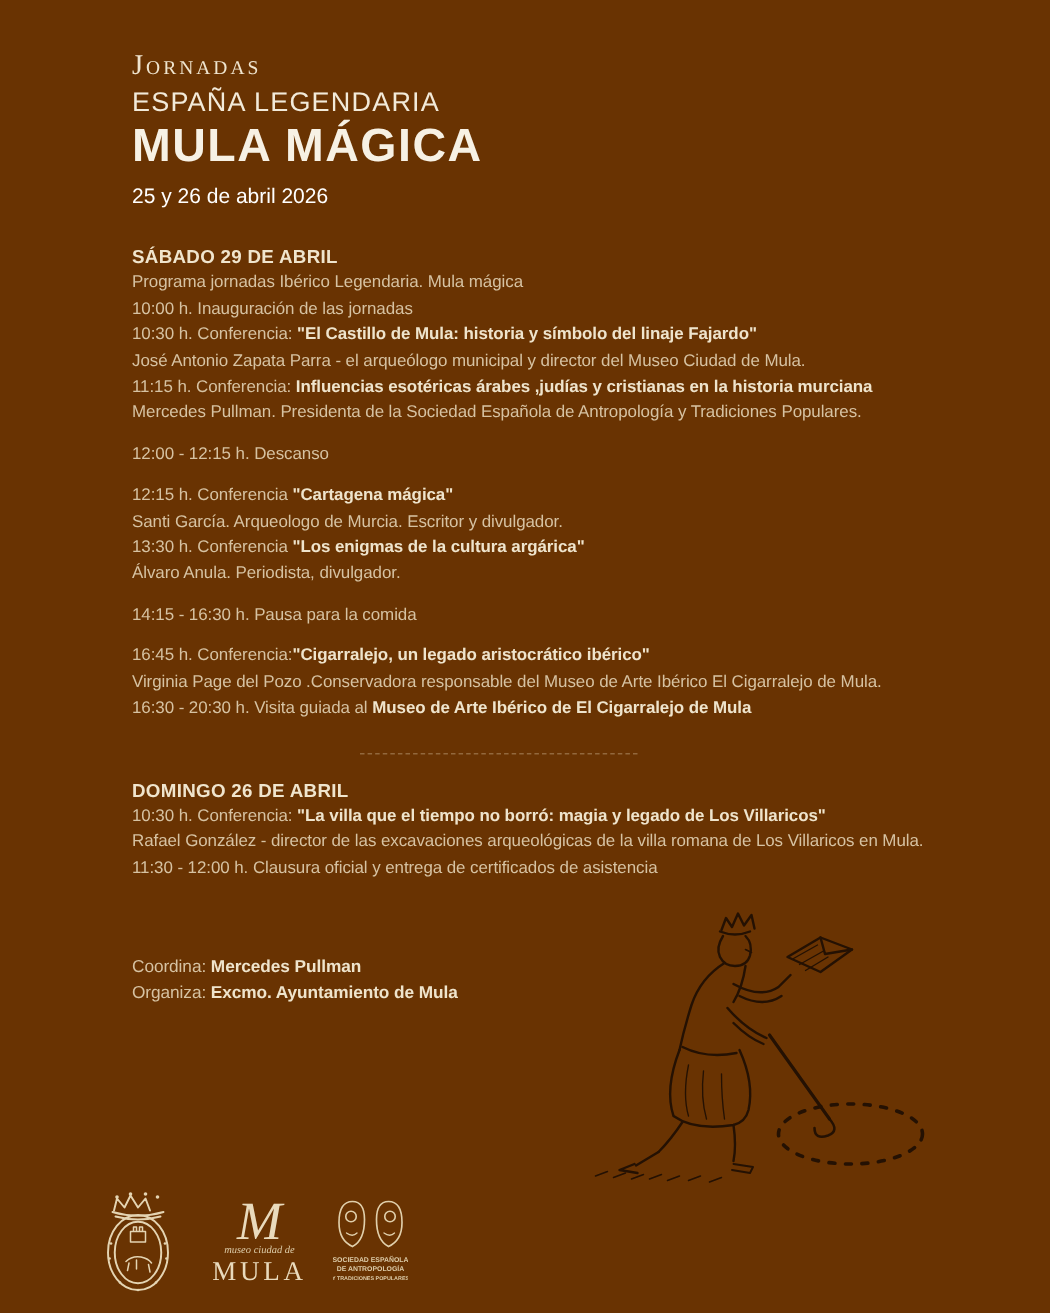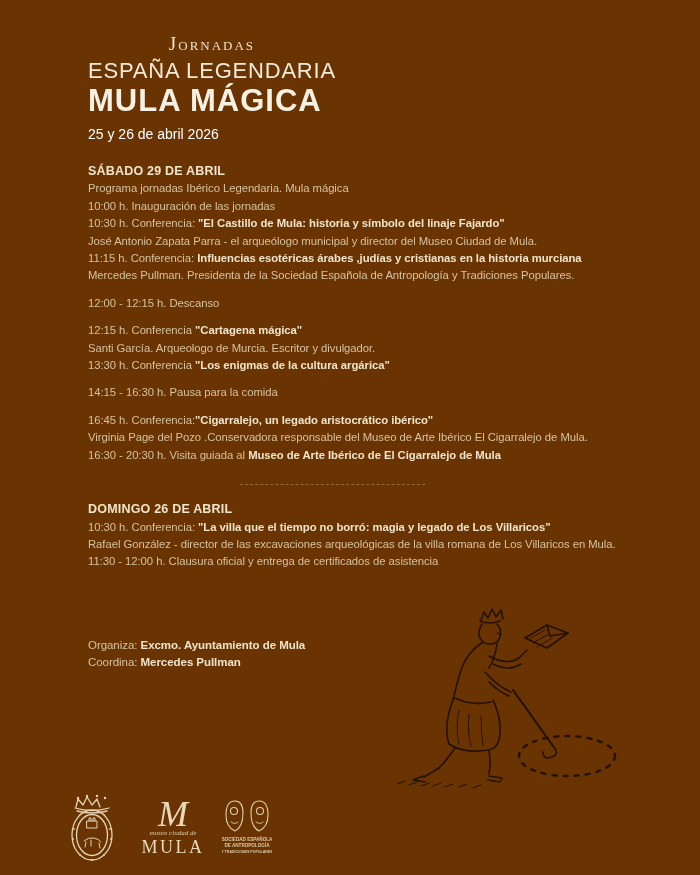--- a/index.html
+++ b/index.html
@@ -12,24 +12,24 @@
     -webkit-font-smoothing:antialiased;
   }
   .poster{position:absolute;inset:0;}
 
   
   .header{position:absolute;left:88px;top:34px;}
   .kicker{
     font-family:"Liberation Serif", serif;
     font-variant:small-caps;
     font-size:19px;letter-spacing:2px;
-    color:#efe4ce;line-height:1.1;text-align:center;
+    color:#efe4ce;line-height:1.1;
   }
   .title1{
-    font-size:22px;font-weight:400;letter-spacing:0.8px;
+    font-size:18px;font-weight:400;letter-spacing:0.8px;
     color:#f2ead9;line-height:1.15;margin-top:3px;
   }
   .title2{
     font-size:31px;font-weight:700;letter-spacing:1px;
     color:#f7f1e4;line-height:1.1;margin-top:1px;
   }
   .dates{font-size:14px;color:#ffffff;margin-top:8px;}
 
   
   .sections{position:absolute;left:88px;top:163px;width:560px;}
@@ -96,39 +96,40 @@
         <div class="line"><span>10:30 h. Conferencia: </span><span class="b">"El Castillo de Mula: historia y símbolo del linaje Fajardo"</span></div>
         <div class="line"><span>José Antonio Zapata Parra - el arqueólogo municipal y director del Museo Ciudad de Mula.</span></div>
         <div class="line"><span>11:15 h. Conferencia: </span><span class="b">Influencias esotéricas árabes ,judías y cristianas en la historia murciana</span></div>
         <div class="line"><span>Mercedes Pullman. Presidenta de la Sociedad Española de Antropología y Tradiciones Populares.</span></div>
         <div class="gap"></div>
         <div class="line"><span>12:00 - 12:15 h. Descanso</span></div>
         <div class="gap"></div>
         <div class="line"><span>12:15 h. Conferencia </span><span class="b">"Cartagena mágica"</span></div>
         <div class="line"><span>Santi García. Arqueologo de Murcia. Escritor y divulgador.</span></div>
         <div class="line"><span>13:30 h. Conferencia </span><span class="b">"Los enigmas de la cultura argárica"</span></div>
+        <div class="line"><span>Álvaro Anula. Periodista, divulgador.</span></div>
         <div class="gap"></div>
         <div class="line"><span>14:15 - 16:30 h. Pausa para la comida</span></div>
         <div class="gap"></div>
         <div class="line"><span>16:45 h. Conferencia:</span><span class="b">"Cigarralejo, un legado aristocrático ibérico"</span></div>
         <div class="line"><span>Virginia Page del Pozo .Conservadora responsable del Museo de Arte Ibérico El Cigarralejo de Mula.</span></div>
         <div class="line"><span>16:30 - 20:30 h. Visita guiada al </span><span class="b">Museo de Arte Ibérico de El Cigarralejo de Mula</span></div>
       </div>
       <div class="section">
         <div class="divider"></div>
         <div class="sec-heading">DOMINGO 26 DE ABRIL</div>
         <div class="line"><span>10:30 h. Conferencia: </span><span class="b">"La villa que el tiempo no borró: magia y legado de Los Villaricos"</span></div>
         <div class="line"><span>Rafael González - director de las excavaciones arqueológicas de la villa romana de Los Villaricos en Mula.</span></div>
         <div class="line"><span>11:30 - 12:00 h. Clausura oficial y entrega de certificados de asistencia</span></div>
       </div>
     </div>
 
   <div class="credits">
+      <div class="line credit"><span>Coordina: </span><span class="b">Mercedes Pullman</span></div>
       <div class="line credit"><span>Organiza: </span><span class="b">Excmo. Ayuntamiento de Mula</span></div>
-      <div class="line credit"><span>Coordina: </span><span class="b">Mercedes Pullman</span></div>
     </div>
 
   <div class="illustration">
     <svg viewBox="0 0 245 195" aria-hidden="true">
       <g stroke="#241103" fill="none" stroke-width="1.6" stroke-linecap="round" stroke-linejoin="round">
 
         <path d="M96 22 l3 -8 l4 6 l4 -9 l4 8 l5 -7 l2 9"></path>
         <path d="M95 23 q10 4 20 0"></path>
 
         <path d="M97 26 q-5 8 -2 14 q3 6 10 6 q8 0 10 -7 q2 -8 -3 -13"></path>

